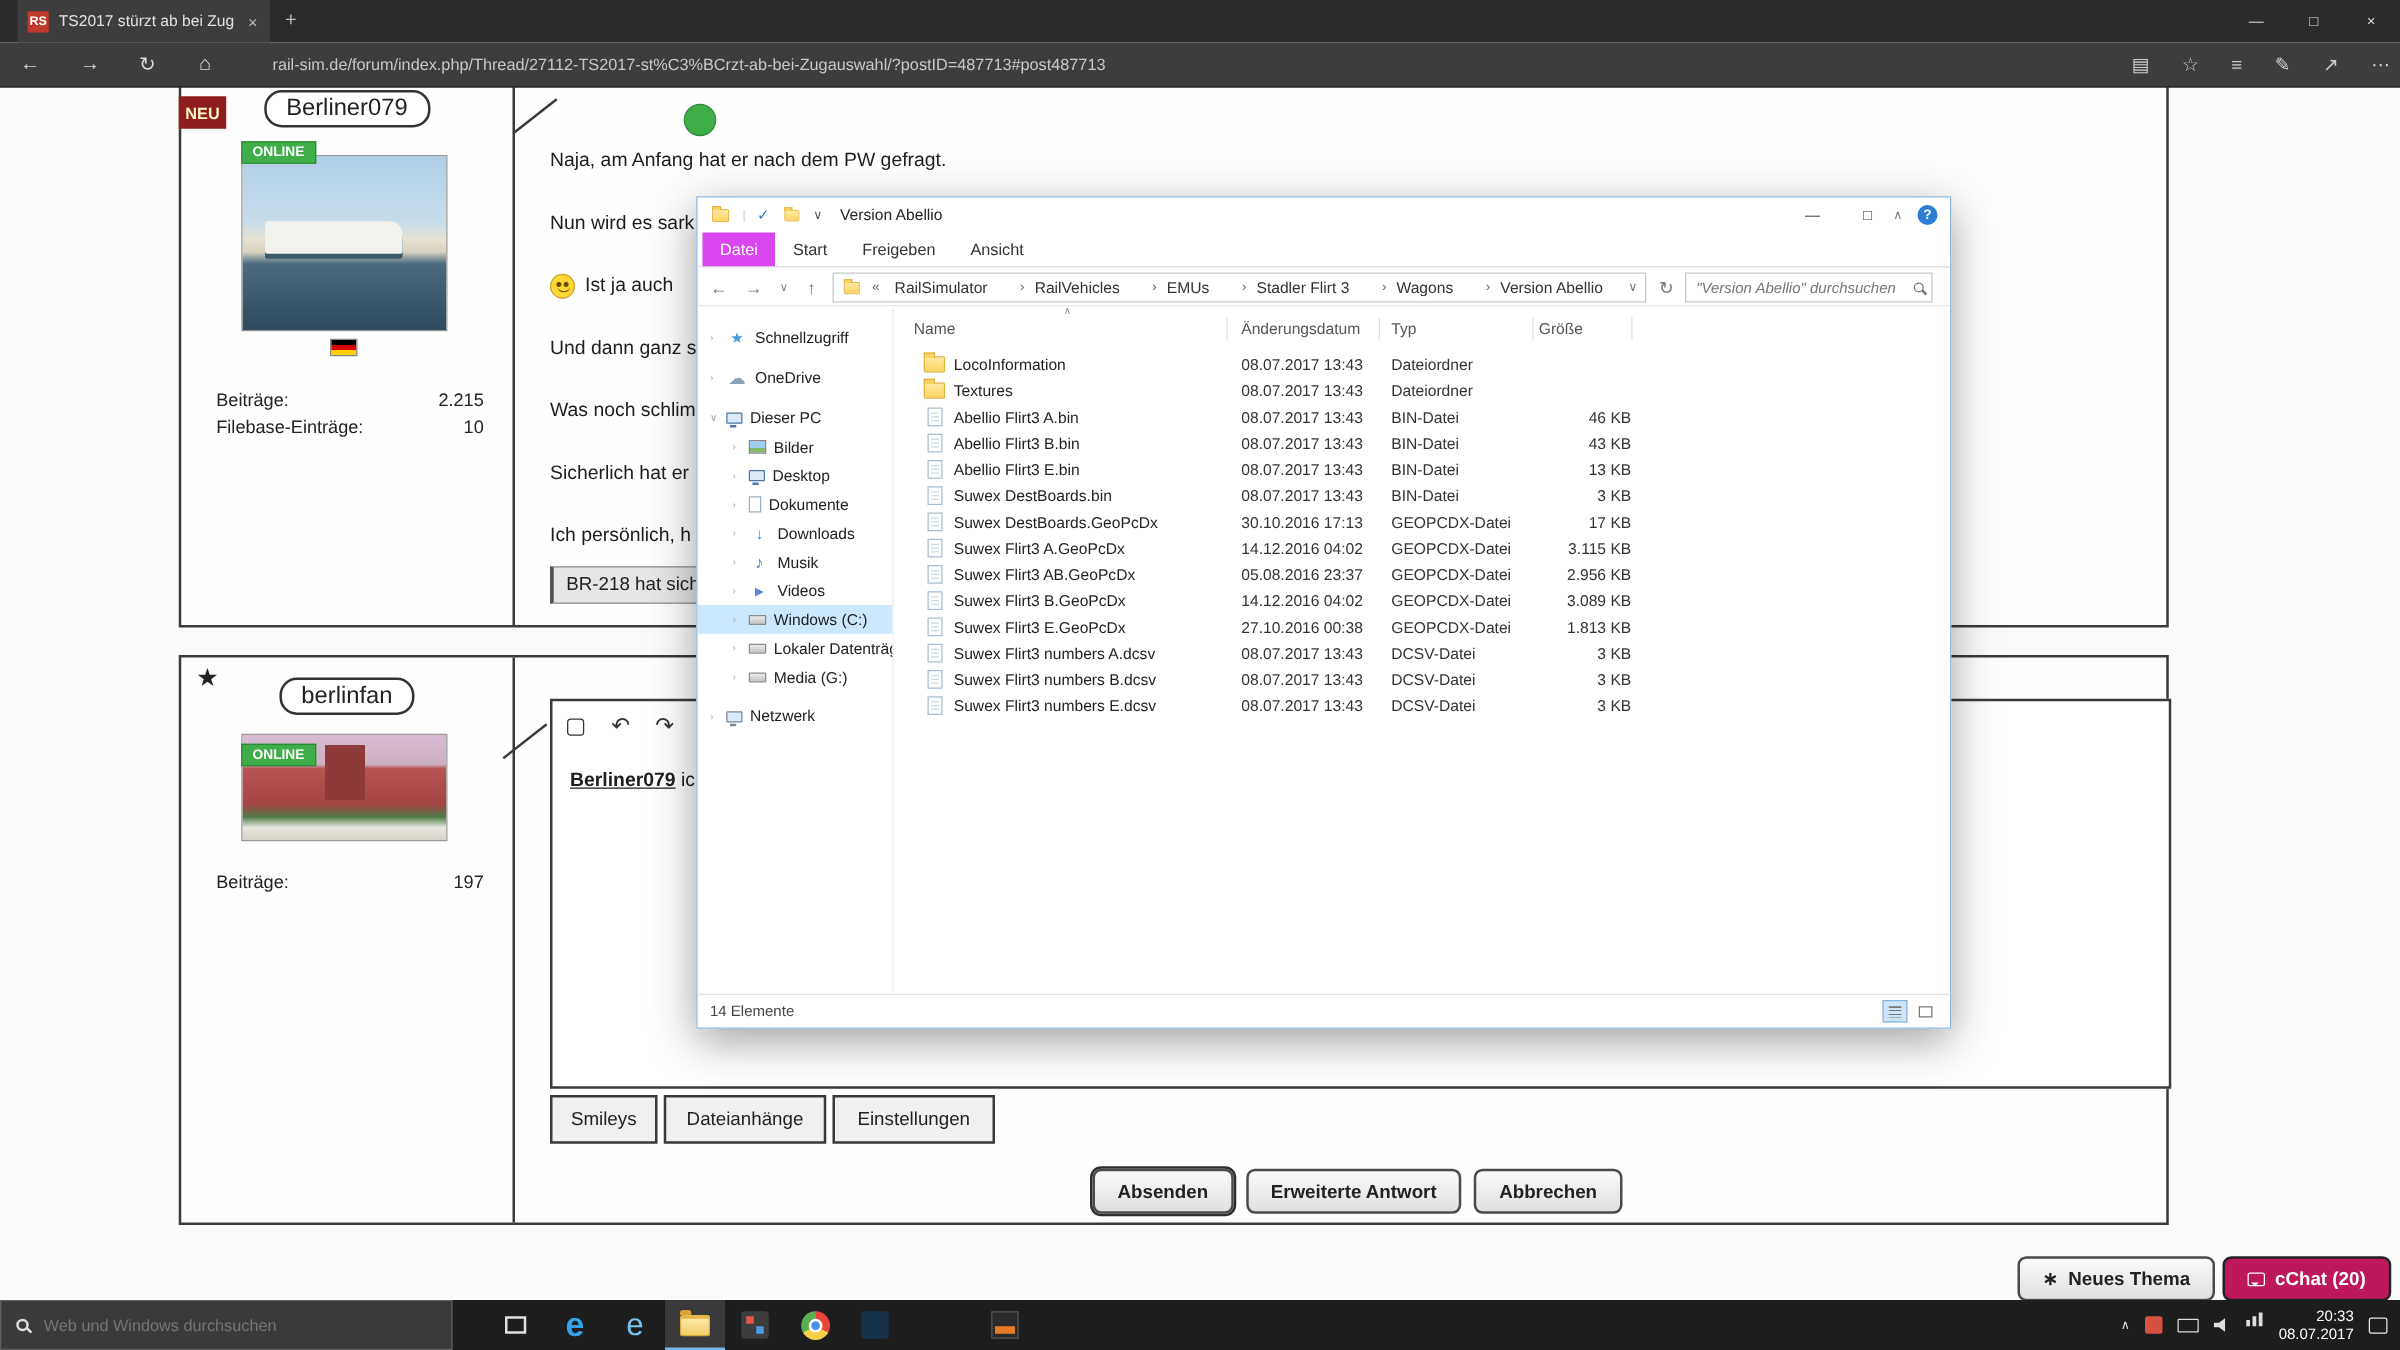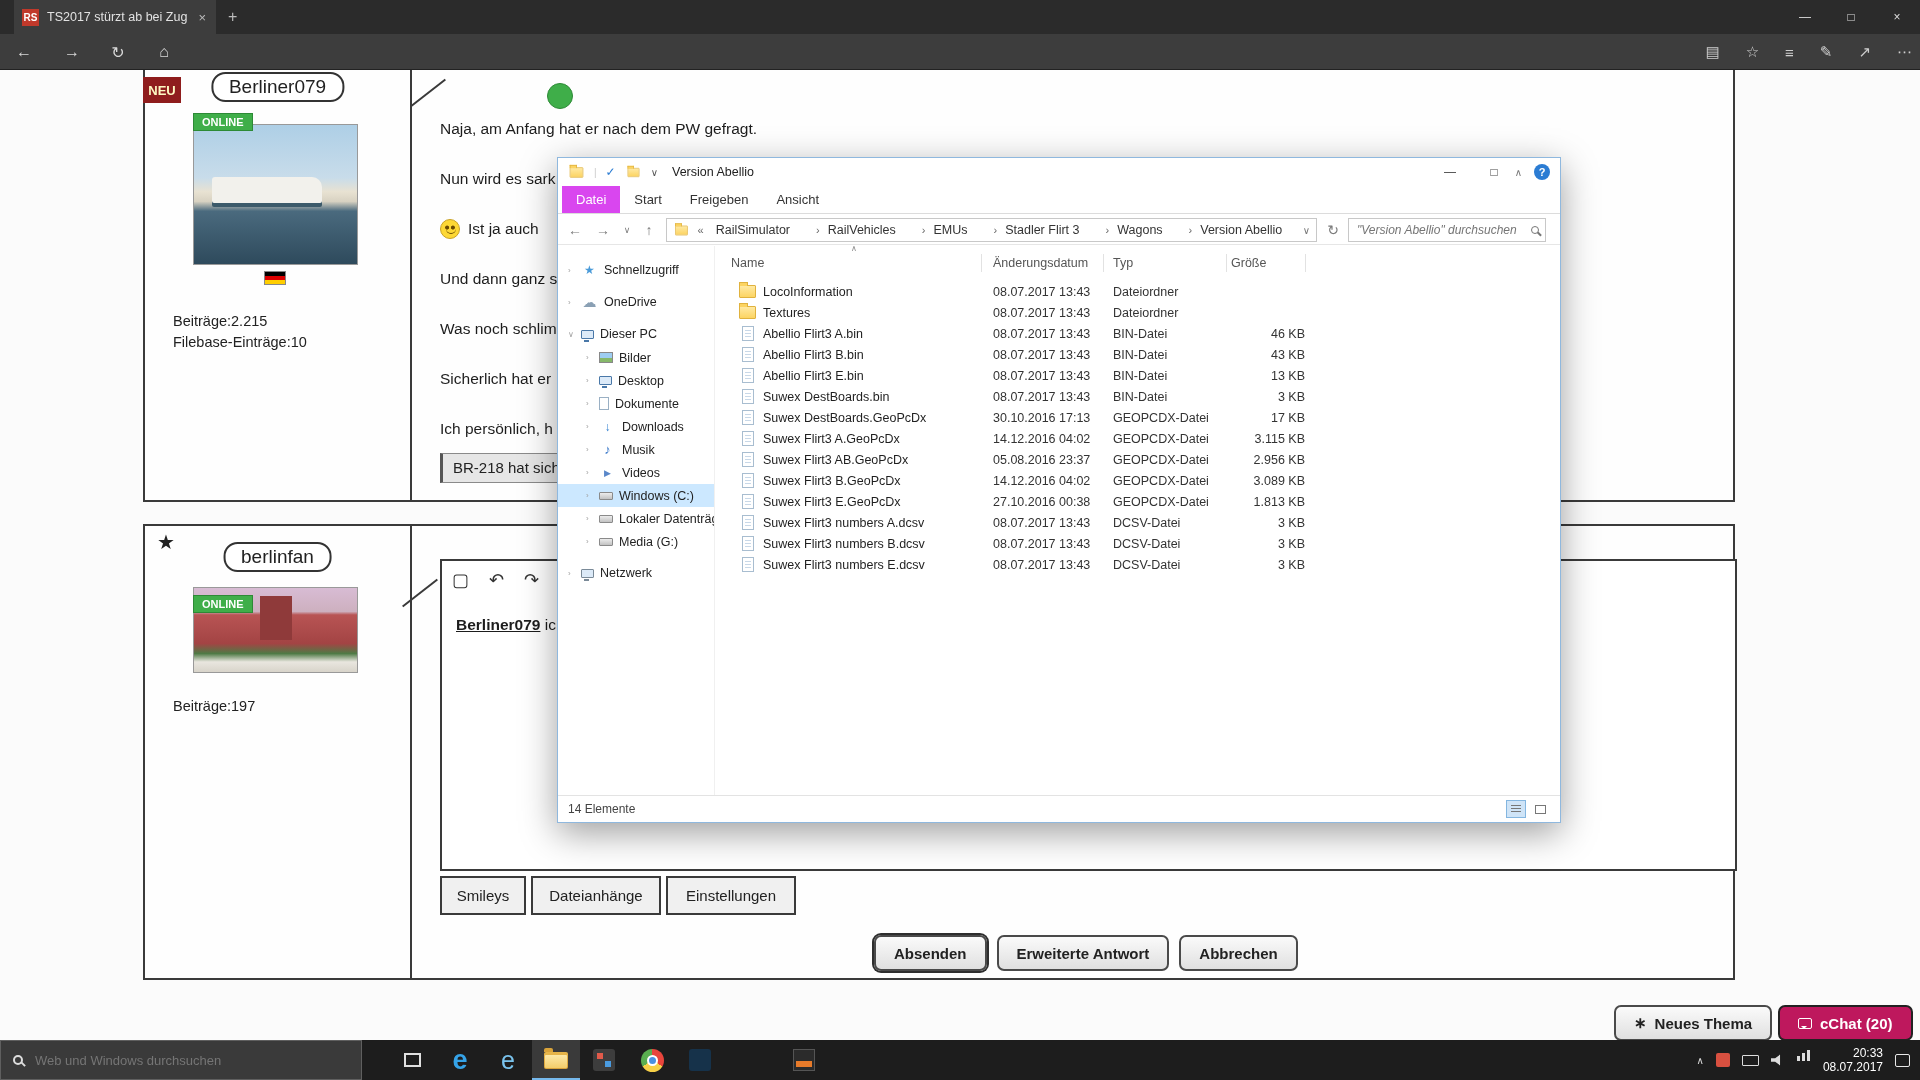--- a/index.html
+++ b/index.html
@@ -36,21 +36,21 @@
                  background:#fff; padding:2px 16px; font-size:19px; color:#222; white-space:nowrap; }
   .badge-online { position:absolute; background:#3fae49; border:1px solid #2d8a36; color:#fff; font-weight:bold;
                   font-size:11px; padding:2px 8px; z-index:2; }
   .avatar { position:absolute; left:48px; width:165px; border:1px solid #999; }
   .avatar1 { background:linear-gradient(180deg,#aecfe6 0%,#c8dcea 38%,#e8e2d2 48%,#d8d2c2 55%,#4a6a7e 62%,#2e4a5c 100%); }
   .avatar1::after { content:""; position:absolute; left:18px; top:52px; width:110px; height:26px; background:#f2f1ec; border-radius:3px 10px 2px 2px; box-shadow:0 4px 0 #3c5a6a; }
   .avatar2 { background:linear-gradient(180deg,#d8bcd4 0%,#cdb0bf 28%,#b85454 32%,#a34444 66%,#4f7a45 78%,#e9e6df 88%,#d8d4ca 100%); }
   .avatar2::after { content:""; position:absolute; left:66px; top:8px; width:32px; height:44px; background:#8f3a3a; }
   .flag-de { position:absolute; width:22px; height:14px; background:linear-gradient(180deg,#000 0 33%,#d00 33% 66%,#ffce00 66% 100%); border:1px solid #888; }
   .stats { position:absolute; left:28px; width:214px; font-size:14.5px; color:#222; }
-  .stat-row { display:flex; justify-content:flex-start; line-height:21px; }
+  .stat-row { display:flex; justify-content:space-between; line-height:21px; }
   .plines { position:absolute; left:295px; top:36px; font-size:15.5px; color:#1d1d1d; }
   .pline { height:50px; display:flex; align-items:center; gap:8px; white-space:nowrap; }
   .smiley { width:20px; height:20px; border-radius:50%; border:1px solid #c9a227; flex:0 0 auto;
             background: radial-gradient(circle at 34% 42%, #6b4a00 1.6px, rgba(0,0,0,0) 2.4px),
                         radial-gradient(circle at 66% 42%, #6b4a00 1.6px, rgba(0,0,0,0) 2.4px), #fdd835; position:relative; }
   .smiley::after { content:""; position:absolute; left:5px; bottom:4px; width:10px; height:5px; border-bottom:1.6px solid #6b4a00; border-radius:0 0 8px 8px; }
   .quote-box { position:absolute; left:295px; top:385px; width:262px; height:30px; line-height:28px; padding:0 10px;
                background:#e6e6e6; border:1px solid #8a8a8a; border-left:3px solid #555; font-size:15px; color:#222;
                white-space:nowrap; overflow:hidden; }
   .conn { position:absolute; width:44px; height:2px; background:#3a3a3a; transform:rotate(-38deg); }
@@ -643,20 +643,21 @@
     <span>—</span>
     <span>□</span>
     <span>×</span>
   </div>
 </div>
 <div id="cmdbar">
   <span class="nav-ic-btn" style="left:9px;">←</span>
   <span class="nav-ic-btn" style="left:57px;">→</span>
   <span class="nav-ic-btn" style="left:103px;">↻</span>
   <span class="nav-ic-btn" style="left:149px;">⌂</span>
+  <span id="url-text">rail-sim.de/forum/index.php/Thread/27112-TS2017-st%C3%BCrzt-ab-bei-Zugauswahl/?postID=487713#post487713</span>
   <div class="cmd-right">
     <span>▤</span>
     <span>☆</span>
     <span>≡</span>
     <span>✎</span>
     <span>↗</span>
     <span>⋯</span>
   </div>
 </div>
 

